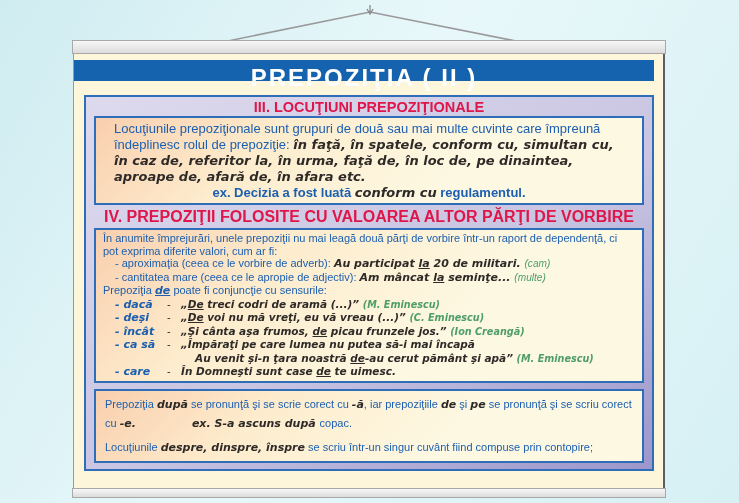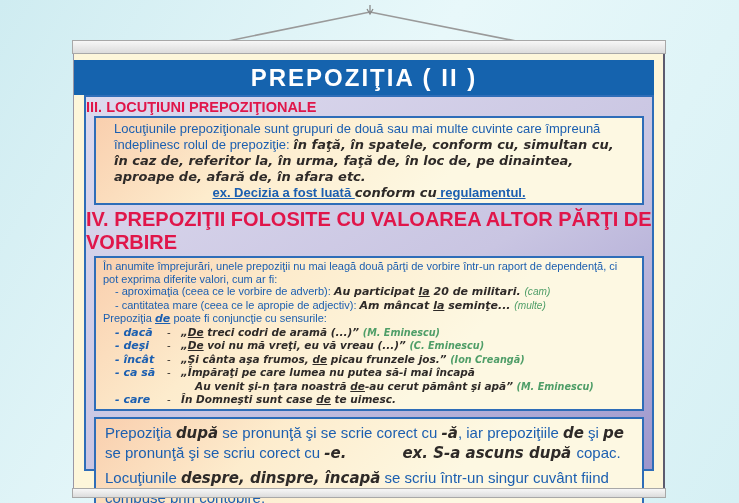--- a/index.html
+++ b/index.html
@@ -18,43 +18,43 @@
   }
   .rail.top{top:40px;}
   .rail.bottom{top:488px;height:10px;}
   .poster{
     position:absolute;left:73px;top:54px;width:592px;height:434px;
     background:#fdf6da;
     border-left:1px solid #9a97a5;border-right:2px solid #5d5b6e;
     box-sizing:border-box;
   }
   .titlebar{
-    position:absolute;left:0;right:9px;top:6px;height:35px;
+    position:absolute;left:0;right:9px;top:6px;height:21px;
     background:#1563ae;color:#ffffff;
     font-size:24px;font-weight:bold;letter-spacing:2px;
     text-align:center;line-height:35px;
   }
   .panel{
     position:absolute;left:10px;right:9px;top:41px;bottom:17px;
     background:linear-gradient(150deg,#dddaee 0%,#c9c5e2 55%,#9d96cc 100%);
     border:2px solid #2e6db8;box-sizing:border-box;
   }
-  .h-red{color:#e0164a;font-weight:bold;text-align:left;margin:0;border-radius:9px;}
+  .h-red{color:#e0164a;font-weight:bold;text-align:center;margin:0;border-radius:9px;}
   .h3{font-size:14.5px;padding:2px 0 1px;}
-  .h4{font-size:20px;padding:3px 0 2px;}
+  .h4{font-size:16px;padding:3px 0 2px;}
   .cbox{
     margin:0 8px;
     background:linear-gradient(135deg,#f9cfae 0%,#fdeccd 30%,#fdf8e2 65%,#fdf8e2 100%);
     border:2px solid #2e6db8;box-sizing:border-box;
   }
   .box1{padding:3px 18px 2px;font-size:13px;line-height:16px;}
   .box2{padding:2px 7px;font-size:11px;line-height:12.5px;}
-  .box3{margin-top:6px;padding:4px 9px;font-size:15px;line-height:19px;}
+  .box3{margin-top:6px;padding:4px 9px;font-size:11px;line-height:19px;}
   .blue{color:#1c5fb0;}
-  .bold{font-weight:bold;text-decoration:underline;}
+  .bold{font-weight:bold;}
   .hand{color:#2e2a28;font-style:italic;font-weight:600;font-family:"DejaVu Sans",sans-serif;}
   .bhand{color:#1c5fb0;font-style:italic;font-weight:600;font-family:"DejaVu Sans",sans-serif;}
   .green{color:#4f9e68;font-style:italic;font-size:0.92em;}
   .u{text-decoration:underline;text-align:right;}
   .exline{text-align:center;margin:0;}
   p{margin:0;}
   .indent{padding-left:12px;}
   .sense-row{display:flex;align-items:baseline;padding-left:12px;}
   .sw{color:#1c5fb0;font-style:italic;font-weight:600;font-family:"DejaVu Sans",sans-serif;flex:0 0 52px;}
   .sd{flex:0 0 14px;color:#2e2a28;}
@@ -127,21 +127,21 @@
 
         <div class="sense-row">
           <span class="sw">- care</span>
             <span class="sd">-</span>
             <span class="sq"><span>În Domneşti sunt case </span><span class="u">de</span><span> te uimesc.</span></span>
         </div>
       </div>
 
       <div class="cbox box3">
         <p><span class="blue">Prepoziţia </span><span class="hand">după</span><span class="blue"> se pronunţă şi se scrie corect cu </span><span class="hand">-ă</span><span class="blue">, iar prepoziţiile </span><span class="hand">de</span><span class="blue"> şi </span><span class="hand">pe</span><span class="blue"> se pronunţă şi se scriu corect cu </span><span class="hand">-e.</span><span class="hand ex3">ex. S-a ascuns </span><span class="hand">după </span><span class="blue">copac.</span></p>
-        <p style="margin-top:5px"><span class="blue">Locuţiunile </span><span class="hand">despre, dinspre, încapă</span><span class="blue"> se scriu într-un singur cuvânt fiind compuse prin contopire;</span></p>
+        <p style="margin-top:5px"><span class="blue">Locuţiunile </span><span class="hand">despre, dinspre, înspre</span><span class="blue"> se scriu într-un singur cuvânt fiind compuse prin contopire;</span></p>
       </div>
 
     </div>
   </div>
 
   <div class="rail bottom"></div>
 
 </div>
 
 </body></html>

